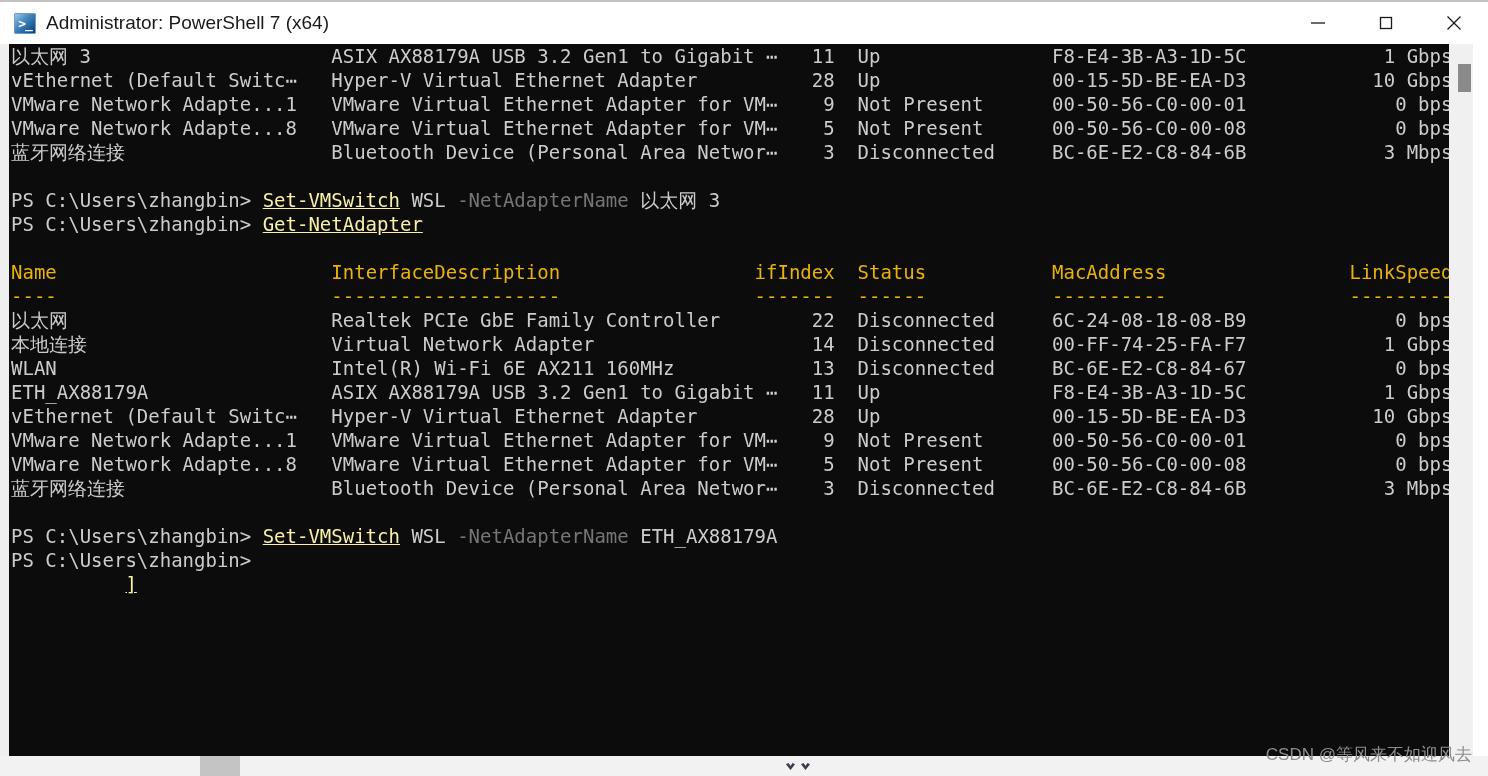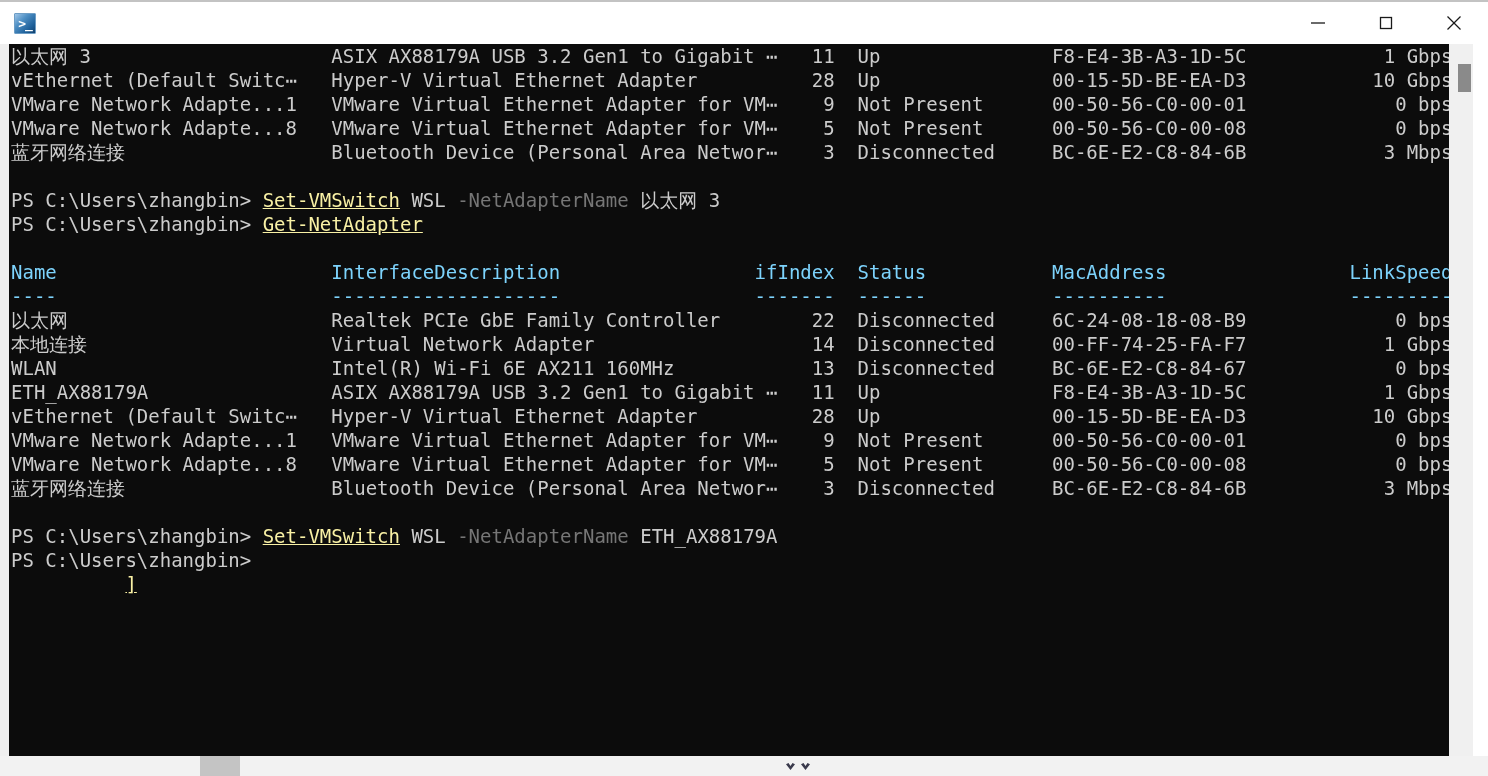--- a/index.html
+++ b/index.html
@@ -134,21 +134,21 @@
   }
   .cell {
     position: absolute;
     top: 0;
     white-space: pre;
     line-height: 24px;
   }
 
   
   .c-default { color: #cccccc; }
-  .c-header  { color: #7dd3fc; }
+  .c-header  { color: #eab308; }
   .c-cmdlet  { color: #f9f1a5; text-decoration: underline; }
   .c-param   { color: #767676; text-align: right; }
   .c-error   { color: #e74856; }
 
   
   .vscroll {
     position: absolute;
     right: 15px;
     top: 0;
     width: 17px;
@@ -220,20 +220,21 @@
 </head>
 <body>
 
 <div id="app">
 
   <div class="titlebar">
     <div class="title-left">
       <div class="ps-icon">
         <span class="glyph">&gt;_</span>
       </div>
+      <div class="title-text">Administrator: PowerShell 7 (x64)</div>
     </div>
     <div class="win-buttons">
       <button class="win-btn">
         <svg width="18" height="18" viewBox="0 0 18 18" aria-hidden="true">
           <line x1="2" y1="9" x2="16" y2="9" stroke="#1a1a1a" stroke-width="1.3"></line>
         </svg>
       </button>
       <button class="win-btn">
         <svg width="18" height="18" viewBox="0 0 18 18" aria-hidden="true">
           <rect x="3.5" y="3.5" width="11" height="11" fill="none" stroke="#1a1a1a" stroke-width="1.3"></rect>
@@ -288,13 +289,14 @@
 
     <div class="hscroll">
       <div class="hthumb"></div>
       <div class="h-arrows">
         <span></span>
           <span></span>
       </div>
     </div>
   </div>
 
+  <div class="watermark">CSDN @等风来不如迎风去</div>
 </div>
 
 </body></html>

